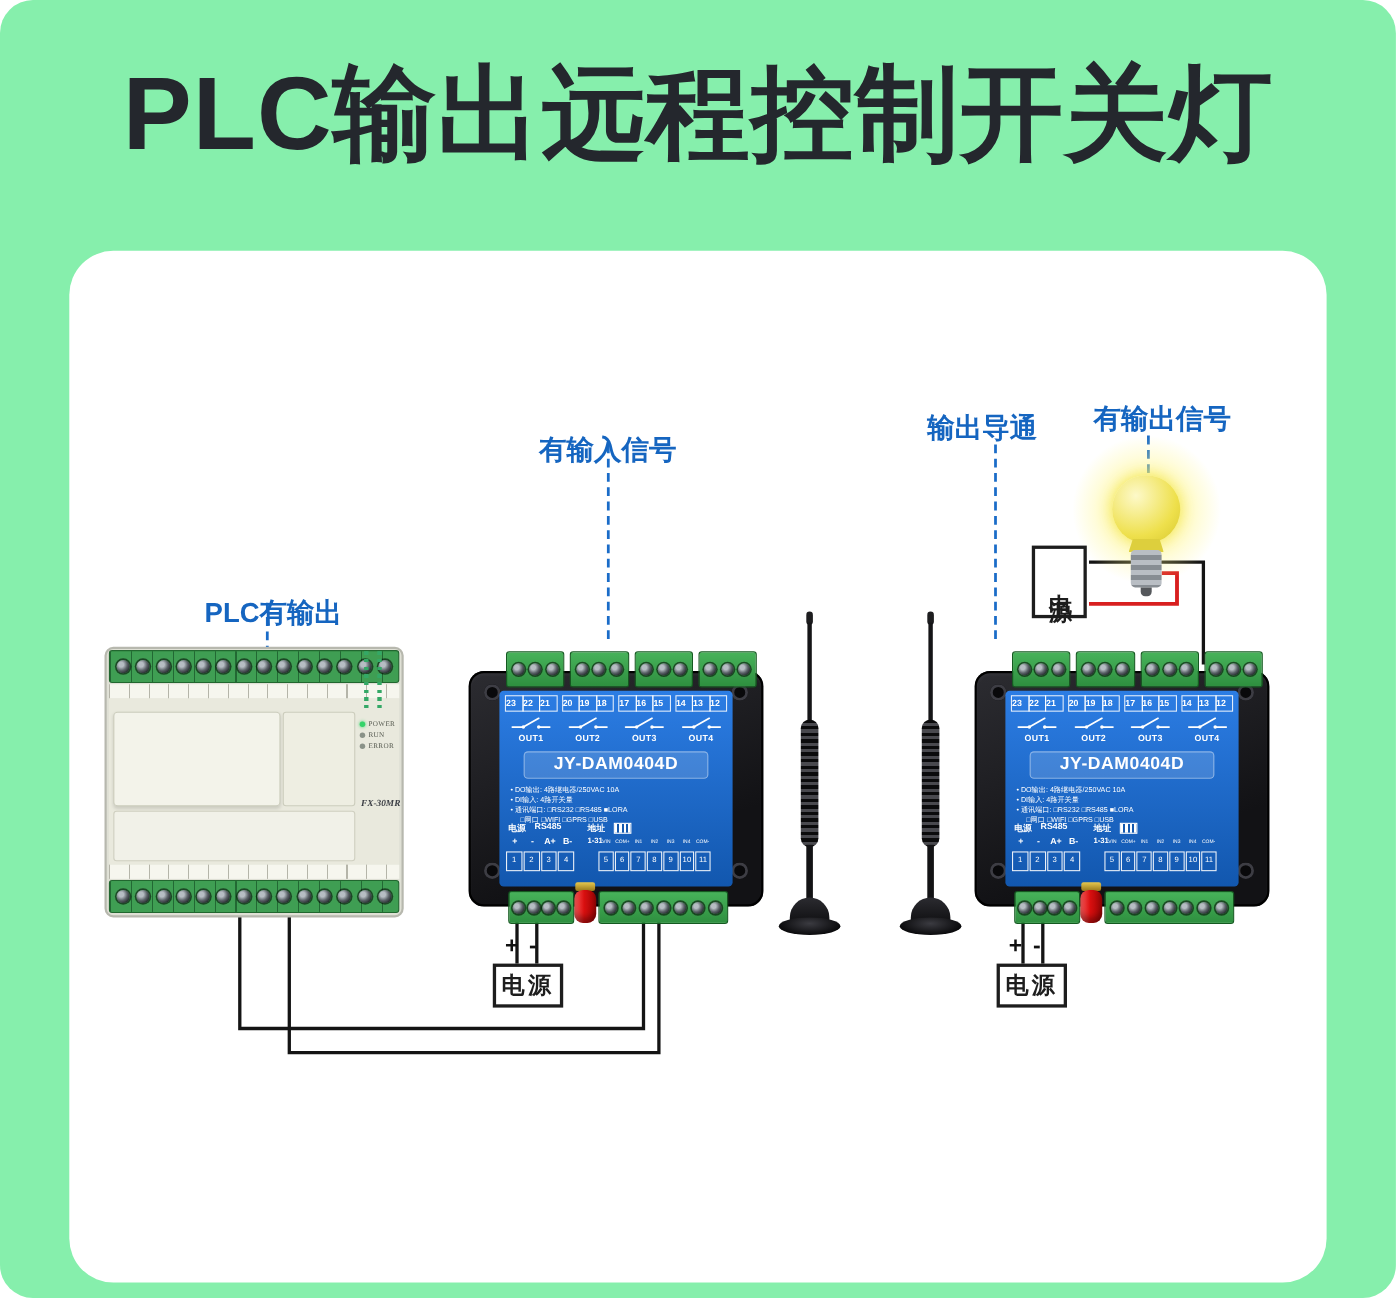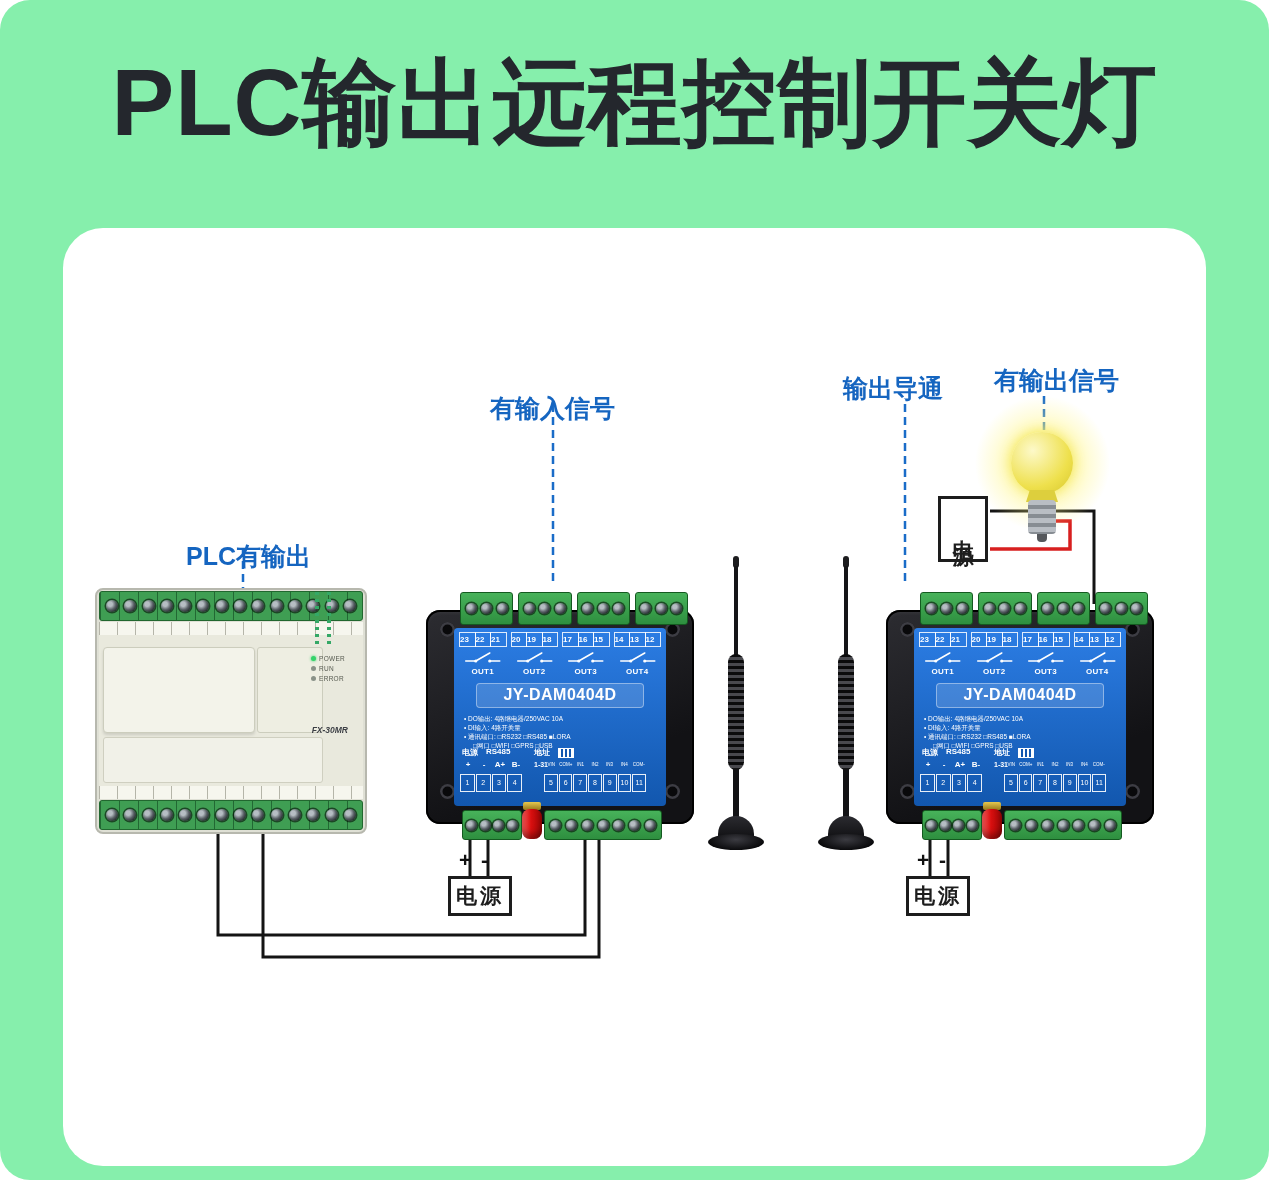--- a/index.html
+++ b/index.html
@@ -34,21 +34,21 @@
              background-image:repeating-linear-gradient(90deg,#b5b5a9 0 1px,transparent 1px 18px);}
   .plc-strip-top{top:34px;}
   .plc-strip-btm{top:198px;}
   .plc-mid{position:absolute;left:4px;right:4px;top:47px;height:151px;background:#e9e9dd;}
   .plc-cover{position:absolute;left:4px;top:12px;width:150px;height:84px;background:#f3f3ea;
              border:1px solid #cccdbd;border-radius:4px;box-shadow:0 2px 3px rgba(0,0,0,.12);}
   .plc-cover2{position:absolute;left:158px;top:12px;width:64px;height:84px;background:#eeeee2;
               border:1px solid #cccdbd;border-radius:3px;}
   .plc-lower{position:absolute;left:4px;top:102px;width:218px;height:44px;background:#f1f1e8;
              border:1px solid #cfcfc0;border-radius:3px;}
-  .plc-right{position:absolute;right:18px;top:2px;width:40px;height:147px;}
+  .plc-right{position:absolute;right:2px;top:2px;width:40px;height:147px;font-family:Liberation Serif, serif;}
   .plc-iodots{position:absolute;width:4px;height:54px;
               background:repeating-linear-gradient(180deg,#34a866 0 3px,transparent 3px 7px);}
   .plc-led-rows{position:absolute;left:2px;top:62px;}
   .plc-led-row{display:flex;align-items:center;gap:3px;margin-top:3px;}
   .plc-led-dot{width:5px;height:5px;border-radius:50%;}
   .plc-led-dot.lit{background:#35d36a;box-shadow:0 0 3px #35d36a;}
   .plc-led-dot.dim{background:#8a9288;}
   .plc-led-label{font-size:6.5px;color:#565a50;letter-spacing:.3px;}
   .plc-model{position:absolute;right:1px;bottom:2px;font-size:8.5px;font-weight:700;
              font-style:italic;color:#3c3f45;white-space:nowrap;}

